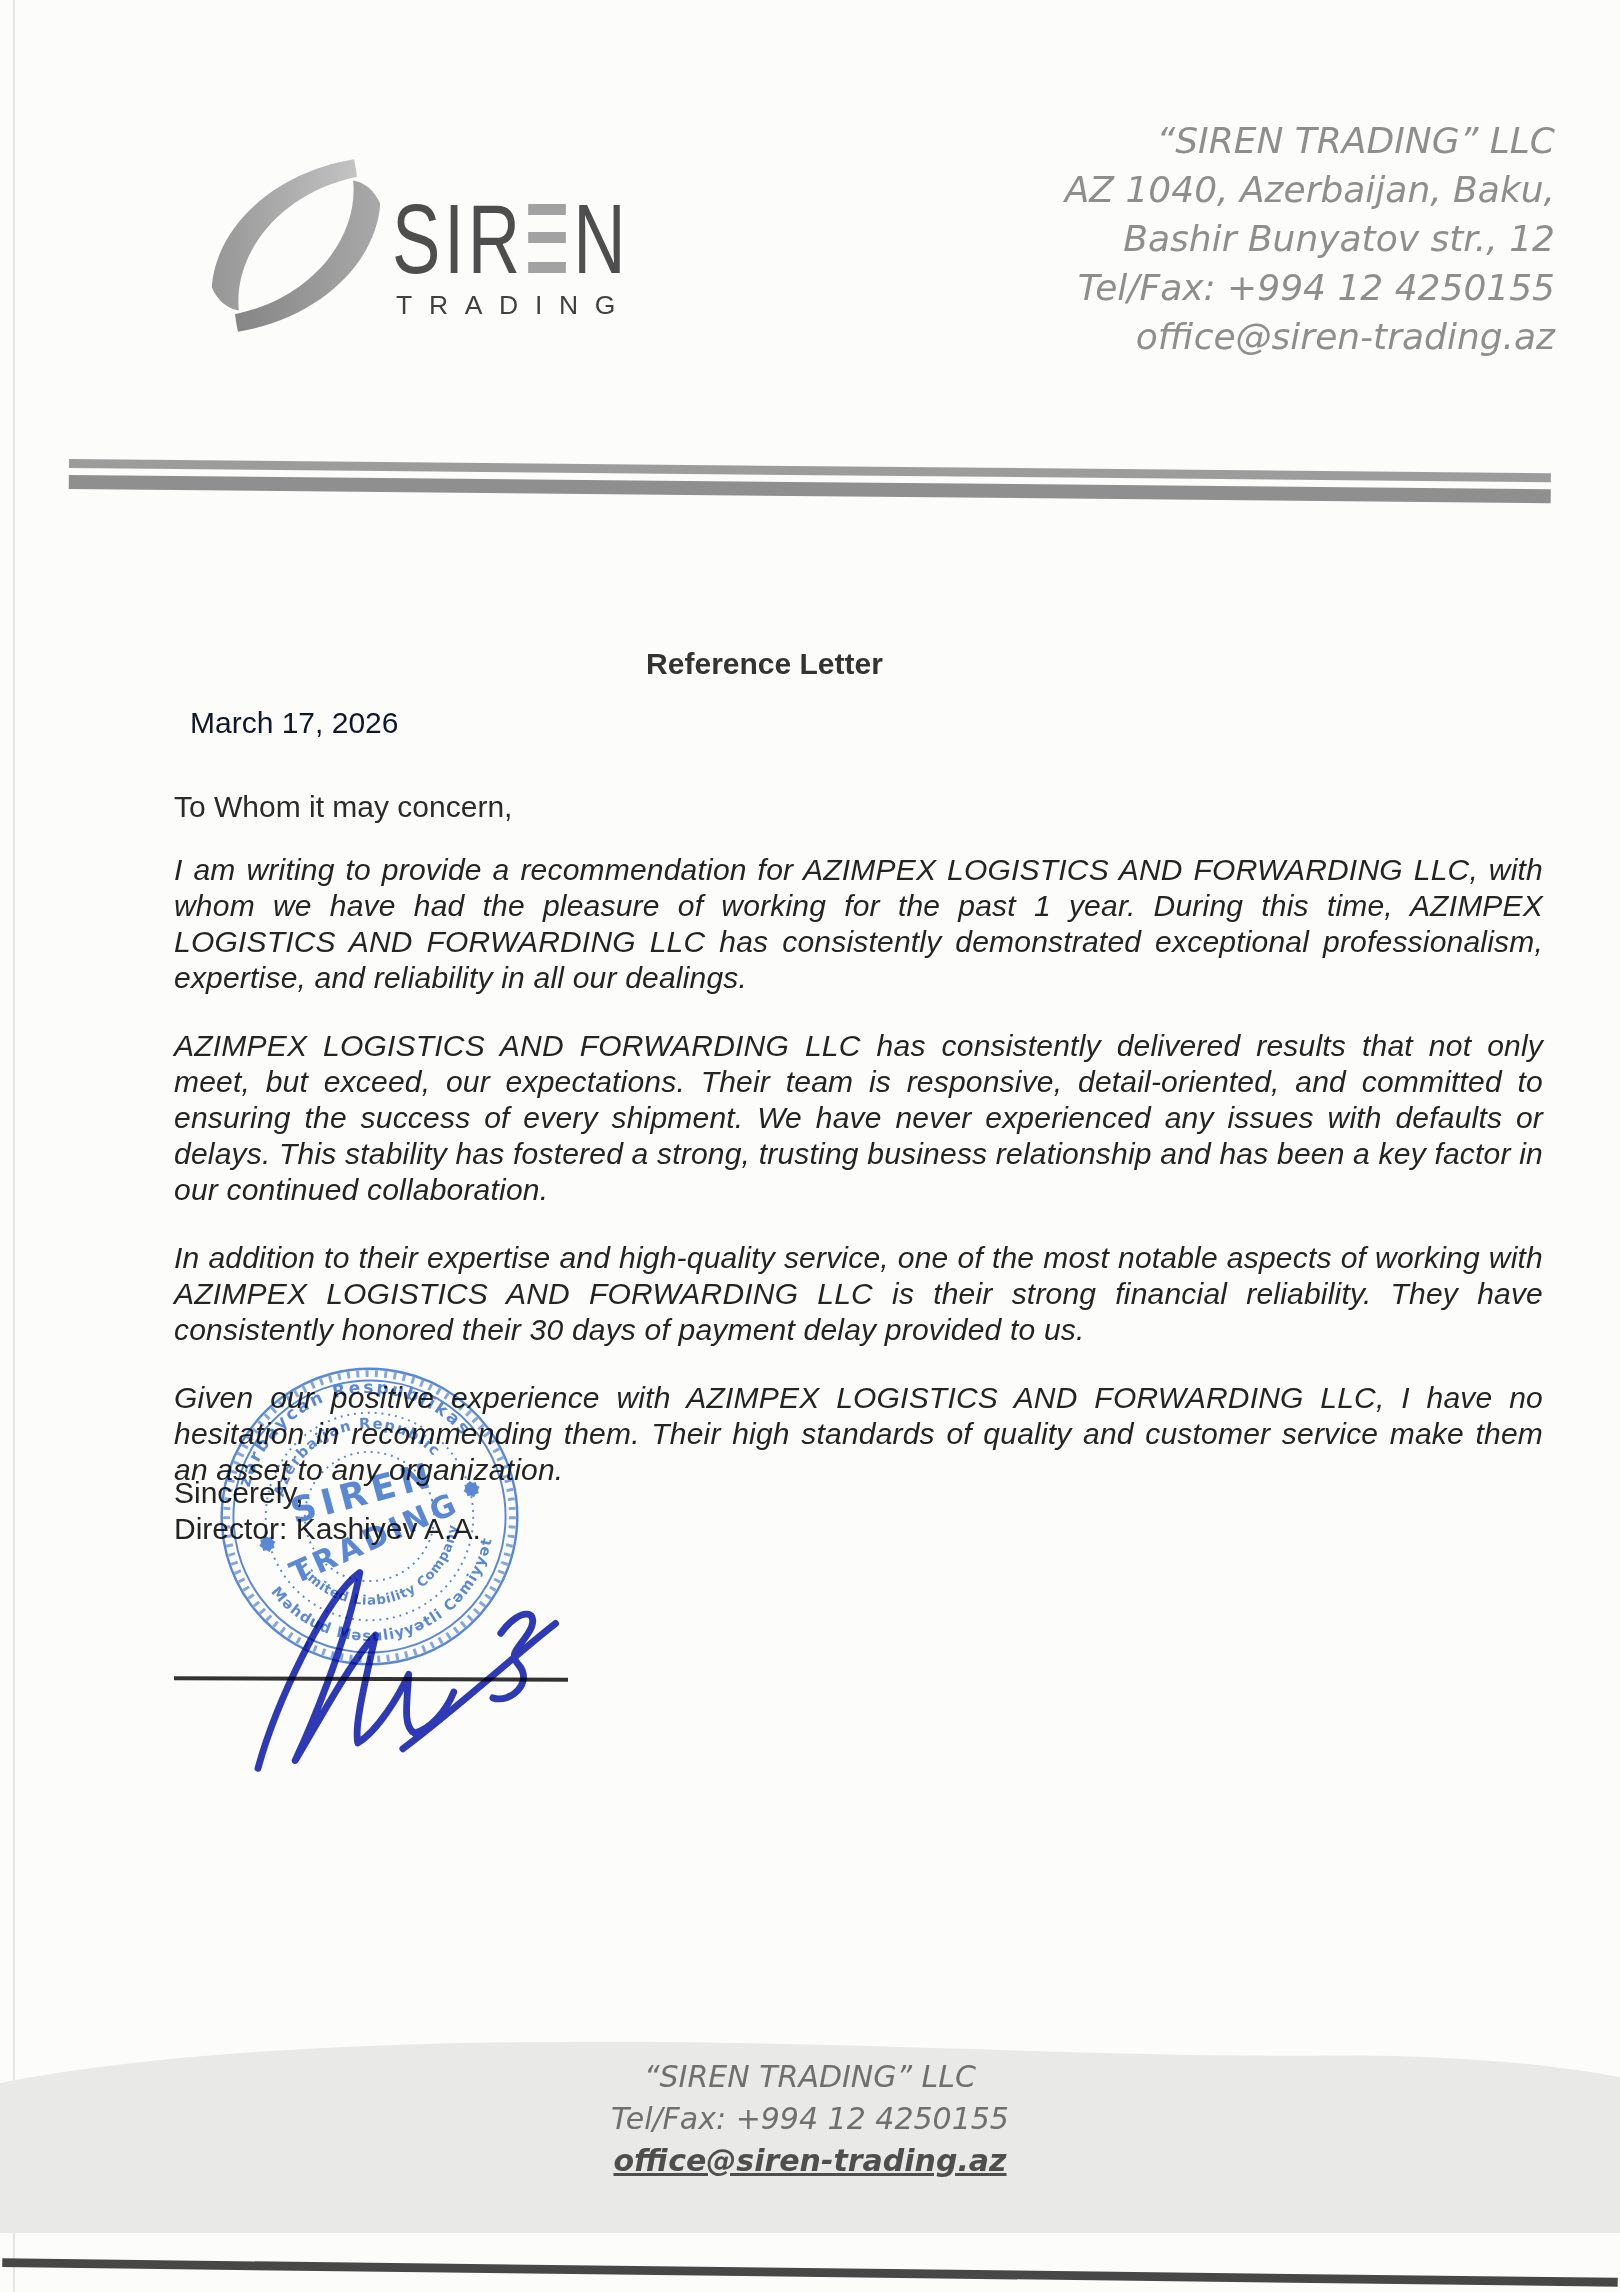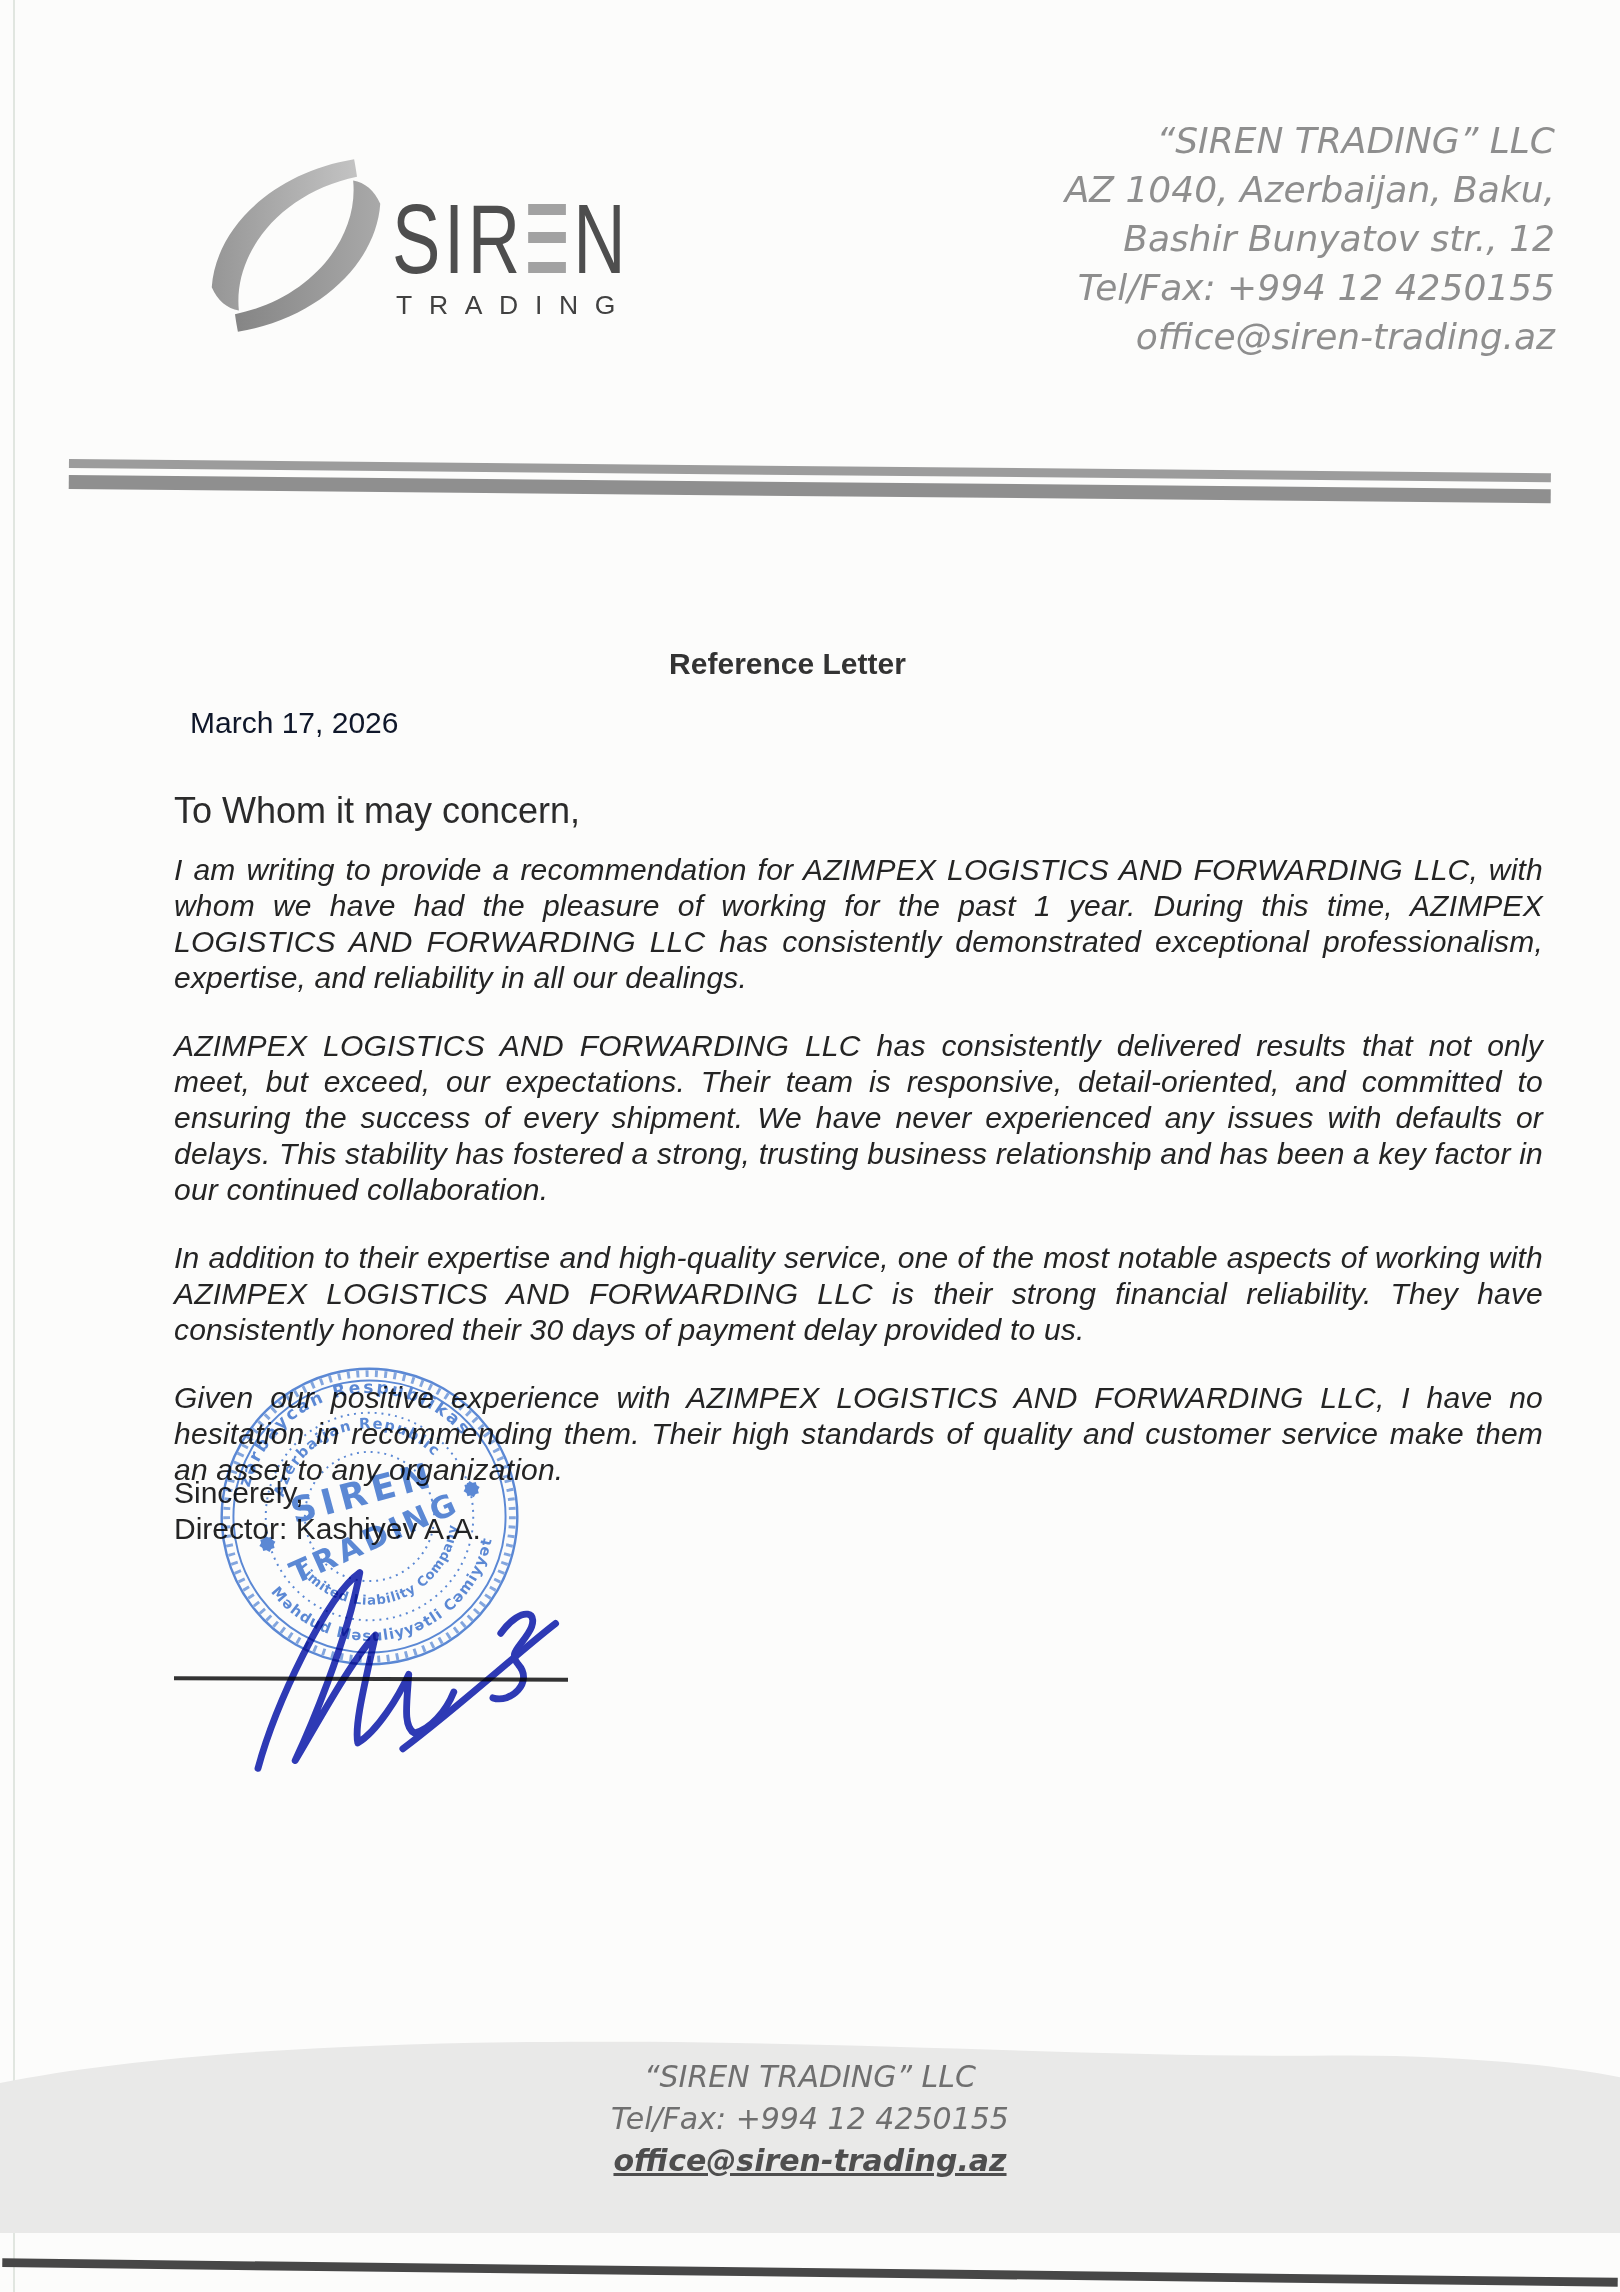--- a/index.html
+++ b/index.html
@@ -28,23 +28,23 @@
   .head-contact{position:absolute;top:116px;right:65px;width:804px;text-align:right;
     font-family:"DejaVu Sans",sans-serif;font-style:italic;color:#8e8e8e;
     font-size:36px;line-height:49px;}
 
   .divider{position:absolute;left:69px;top:459px;width:1482px;transform:rotate(.55deg);transform-origin:left top;}
   .divider .bar1{height:8.8px;background:#9c9c9c;margin-bottom:6.9px;}
   .divider .bar2{height:14.7px;background:#8f8f8f;}
 
   
   .title{position:absolute;left:0;top:647px;width:1529px;text-align:center;
-    font-size:30px;font-weight:700;color:#333;padding-left:23px;}
+    font-size:30px;font-weight:700;color:#333;}
   .date-line{position:absolute;left:190px;top:706px;font-size:30px;color:#0f172a;}
-  .salutation{position:absolute;left:174px;top:790px;font-size:36px;color:#2b2b2b;}
+  .salutation{position:absolute;left:174px;top:790px;font-size:30px;color:#2b2b2b;}
   .paras{position:absolute;left:174px;top:852px;width:1369px;font-style:italic;}
   .paras p{margin:0 0 32px 0;font-size:30px;line-height:36px;text-align:justify;
     color:#242424;letter-spacing:0.2px;}
   .closing{position:absolute;left:174px;top:1475px;font-size:30px;line-height:36px;color:#242424;z-index:3;}
 
   
   .stamp{position:absolute;left:208px;top:1355px;z-index:5;mix-blend-mode:multiply;opacity:.9;}
   .sig-line{position:absolute;left:174px;top:1677px;width:394px;height:3.9px;background:#333;
     transform:rotate(.25deg);z-index:2;}
   .signature{position:absolute;left:211px;top:1537px;z-index:6;mix-blend-mode:multiply;}

